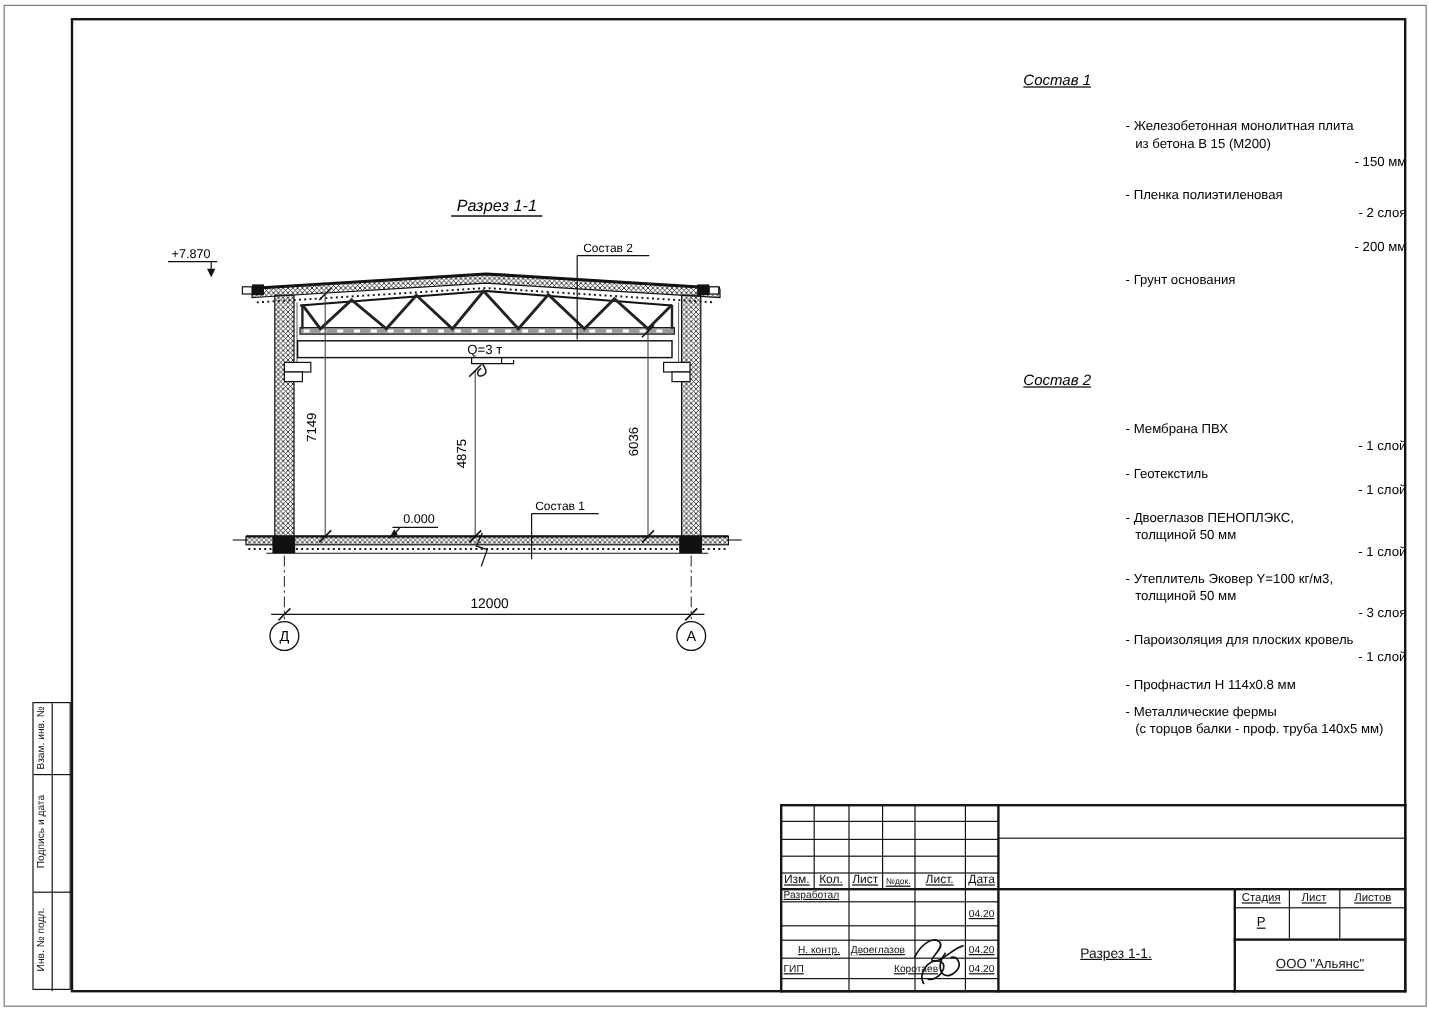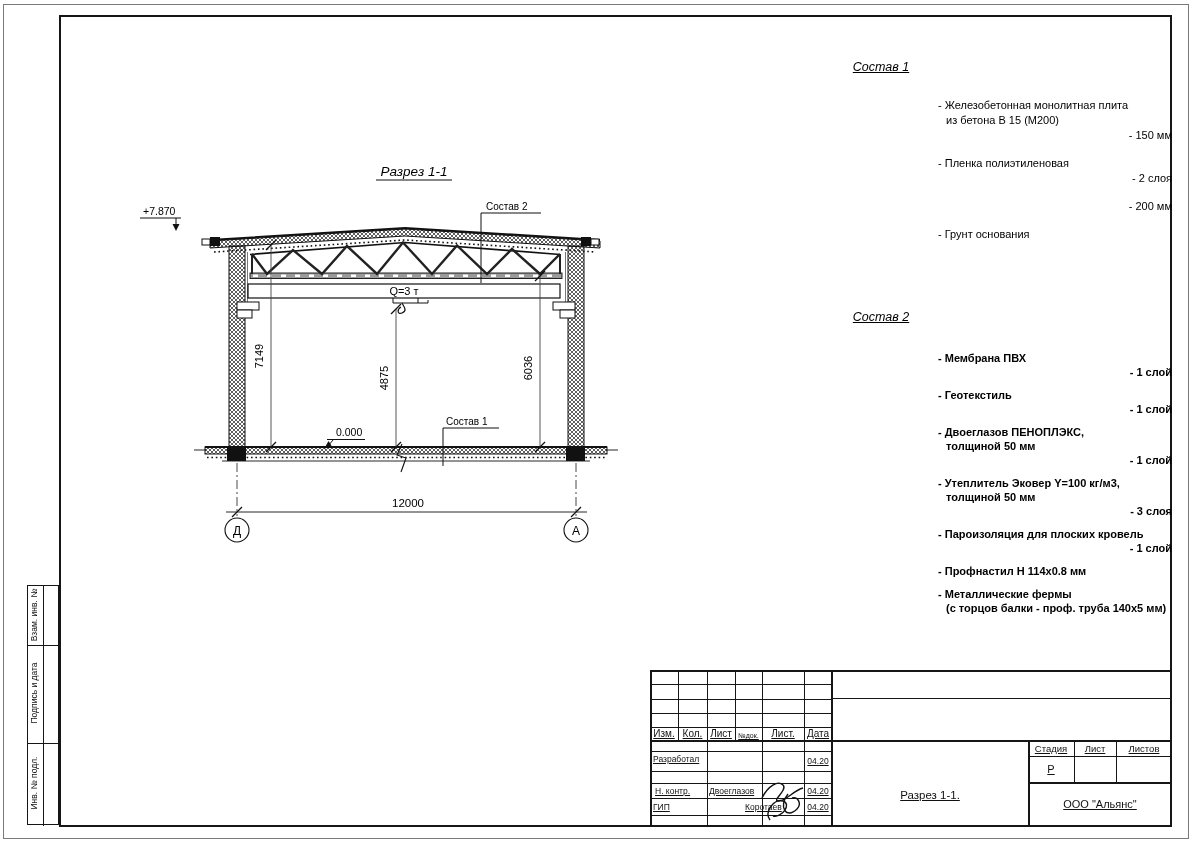--- a/index.html
+++ b/index.html
@@ -10,21 +10,21 @@
   #frame{left:59px;top:15px;width:1113px;height:812px;border:2px solid #161616;box-sizing:border-box;}
 
   
   .spec{position:absolute;width:434px;font-size:11px;line-height:15px;color:#000;}
   .spec-h{width:234px;margin-left:26px;text-align:center;font-style:italic;font-size:12.5px;
           line-height:16px;text-decoration:underline;}
   #spec1 .spec-h{margin-bottom:23px;}
   #spec2 .spec-h{margin-bottom:26px;}
   .item{display:flex;align-items:flex-end;margin-bottom:13px;flex-direction:column;}
   #spec2 .item{margin-bottom:9px;}
-  #spec2 .item,#spec2 .nm,#spec2 .val{line-height:14px;font-weight:bold;}
+  #spec2 .item,#spec2 .nm,#spec2 .val{line-height:14px;}
   .nm{width:234px;line-height:15px;}
   .val{line-height:15px;white-space:nowrap;}
   .l2{padding-left:8px;}
   .l2:empty{display:none;}
   .val:empty{display:none;}
 
   
   #tb{left:650px;top:670px;width:522px;height:157px;}
   .ln{position:absolute;background:#161616;}
   .tbt{position:absolute;font-size:10px;line-height:14px;white-space:nowrap;text-decoration:underline;}
@@ -284,23 +284,23 @@
     <i class="ln" style="left:378px;top:86px;width:144px;height:1px;"></i>
     <i class="ln" style="left:378px;top:112px;width:144px;height:1.5px;"></i>
 
     <span class="tbt cc" style="left:0;top:57px;width:28px;">Изм.</span>
     <span class="tbt cc" style="left:28px;top:57px;width:29px;">Кол.</span>
     <span class="tbt cc" style="left:57px;top:57px;width:28px;">Лист</span>
     <span class="tbt cc" style="left:85px;top:59px;width:27px;font-size:7px;">№док.</span>
     <span class="tbt cc" style="left:112px;top:57px;width:42px;">Лист.</span>
     <span class="tbt cc" style="left:154px;top:57px;width:28px;">Дата</span>
 
-    <span class="tbt" style="left:3px;top:82px;font-size:8.5px;">Разработал</span>
+    <span class="tbt" style="left:3px;top:68px;font-size:8.5px;">Разработал</span>
     <span class="tbt cc" style="left:154px;top:84px;width:28px;font-size:8.5px;">04.20</span>
-    <span class="tbt" style="left:5px;top:113.5px;font-size:8.5px;">Н. контр.</span>
+    <span class="tbt" style="left:15px;top:113.5px;font-size:8.5px;">Н. контр.</span>
     <span class="tbt" style="left:59px;top:113.5px;font-size:8.5px;">Двоеглазов</span>
     <span class="tbt cc" style="left:154px;top:113.5px;width:28px;font-size:8.5px;">04.20</span>
     <span class="tbt" style="left:3px;top:130px;font-size:8.5px;">ГИП</span>
     <span class="tbt" style="left:59px;top:130px;font-size:8.5px;margin-left:36px;">Коротаев</span>
     <span class="tbt cc" style="left:154px;top:130px;width:28px;font-size:8.5px;">04.20</span>
 
     <span class="tbt cc" style="left:378px;top:72px;width:46px;font-size:9.5px;">Стадия</span>
     <span class="tbt cc" style="left:424px;top:72px;width:42px;font-size:9.5px;">Лист</span>
     <span class="tbt cc" style="left:466px;top:72px;width:56px;font-size:9.5px;">Листов</span>
     <span class="tbt cc" style="left:378px;top:92px;width:46px;font-size:11px;">Р</span>

